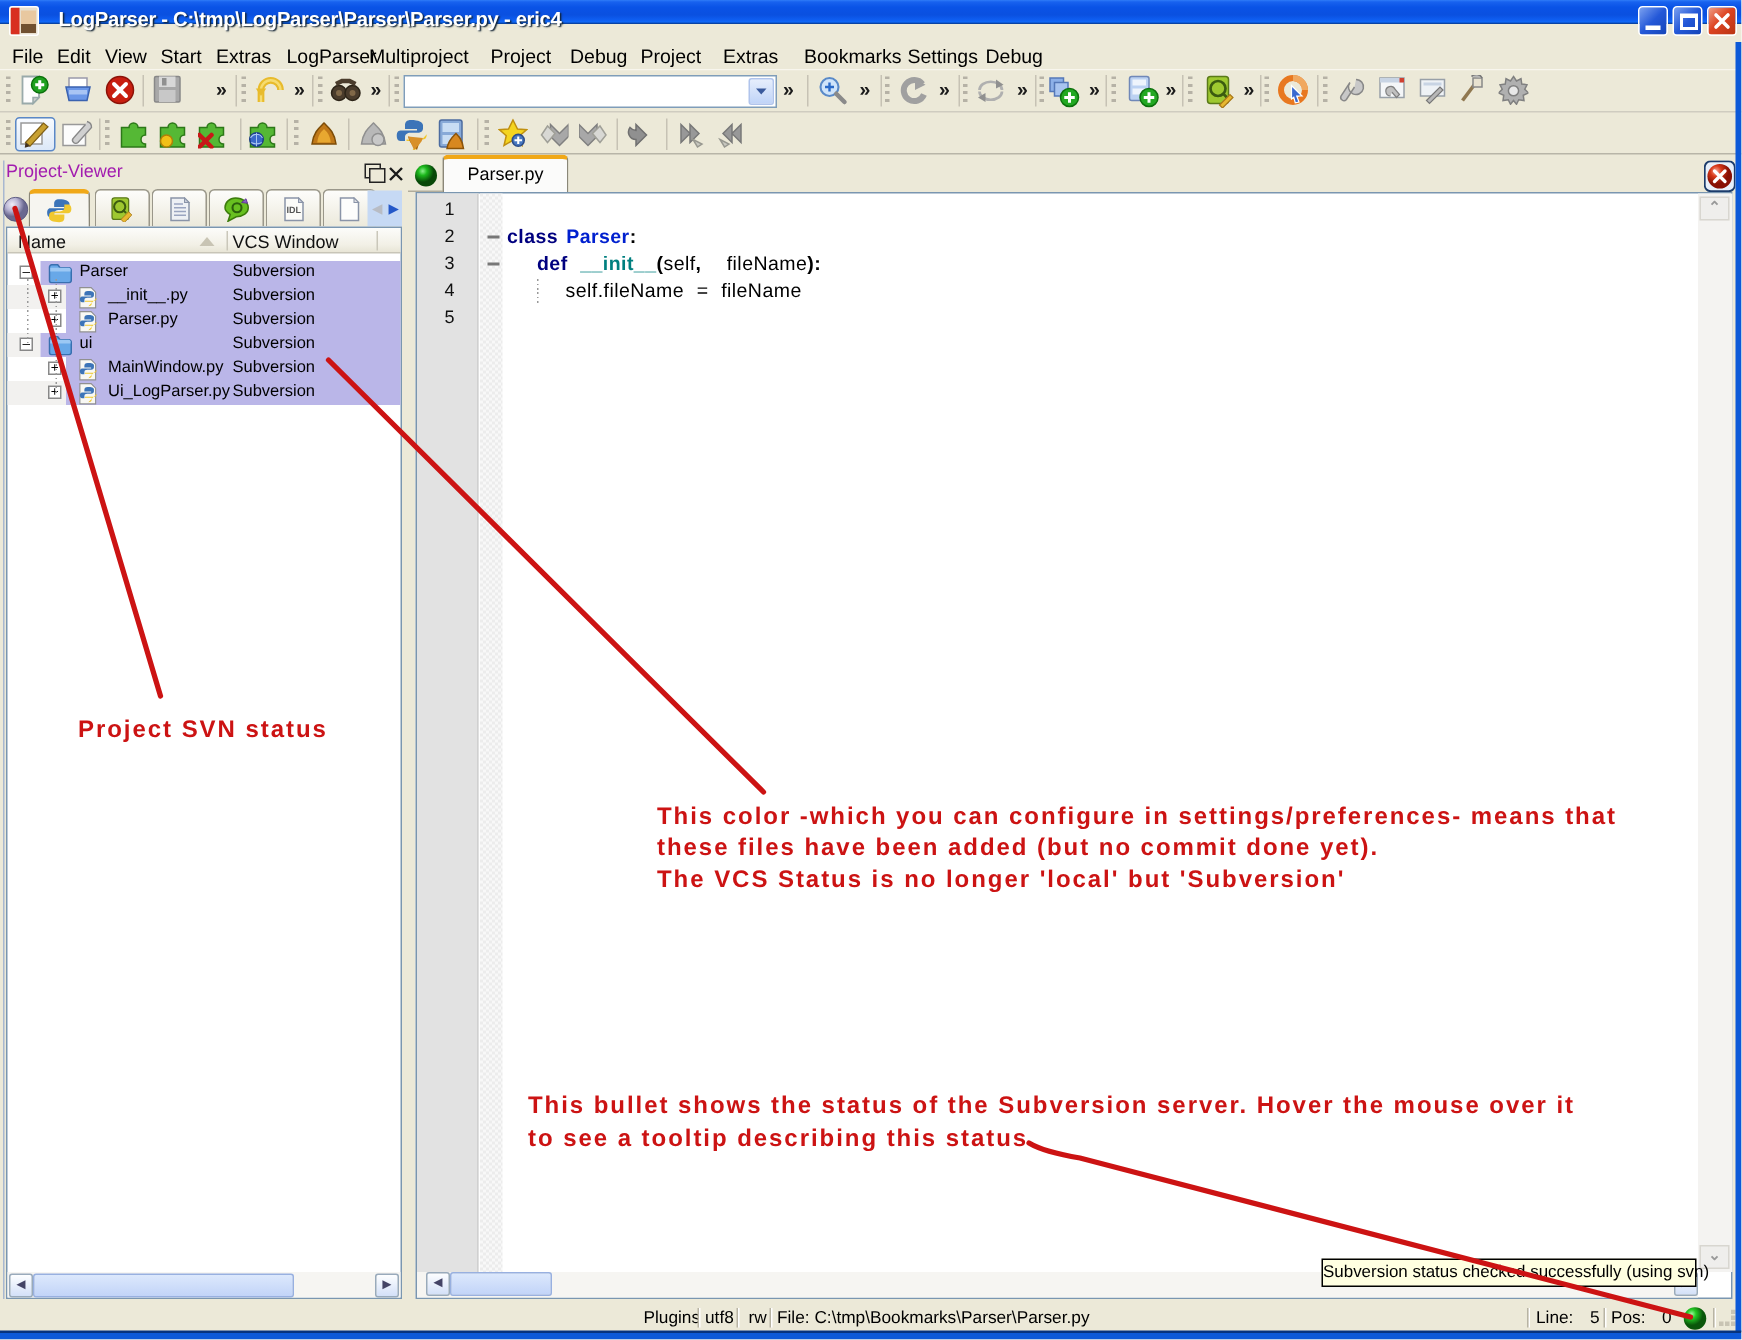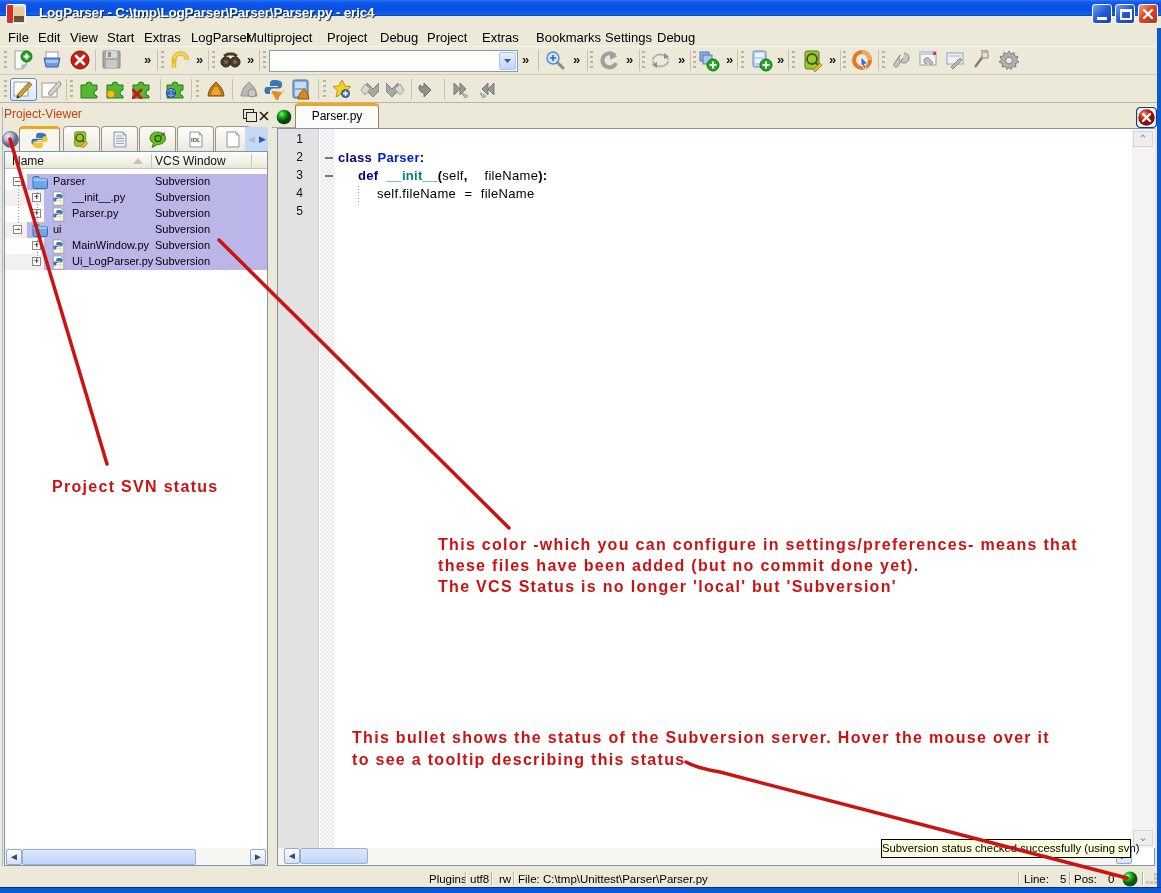--- a/index.html
+++ b/index.html
@@ -19,21 +19,21 @@
 #menubar{position:absolute;left:0;top:28px;width:1161px;height:19px;background:#ece9d8;font-size:13px;color:#000;border-bottom:1px solid #f8f6ee}
 #menubar span{position:absolute;top:2px}
 
 #tb1{position:absolute;left:0;top:47px;width:1161px;height:28px;background:#ece9d8;border-bottom:1px solid #cfccc0}
 #tb2{position:absolute;left:0;top:76px;width:1161px;height:27px;background:#ece9d8;border-bottom:1px solid #b8b5a8}
 .grip{position:absolute;top:4px;width:3px;height:19px;background:repeating-linear-gradient(180deg,#b6b2a6 0 2px,transparent 2px 5px)}
 .tsep{position:absolute;top:3px;width:1px;height:21px;background:#c6c2b4}
 .chev{position:absolute;top:5px;font-size:13px;font-weight:bold;color:#1a1a1a}
 .ticn{position:absolute}
 
-#pv-title{position:absolute;left:4px;top:107px;width:264px;height:18px;font-size:12px;color:#c2410c}
+#pv-title{position:absolute;left:4px;top:107px;width:264px;height:18px;font-size:12px;color:#a21caf}
 #pv-tabs{position:absolute;left:2px;top:124px;width:266px;height:27px}
 .pvtab{position:absolute;top:2px;width:37px;height:25px;background:linear-gradient(180deg,#fdfdfb,#ece9db);border:1px solid #9a978a;border-bottom:none;border-radius:4px 4px 0 0}
 .pvtab.sel{background:#f6f5f0;border-color:#8a8778;border-top:3px solid #f0a818;height:26px}
 #pv-frame{position:absolute;left:4px;top:151px;width:264px;height:715px;border:1px solid #7a96b0;background:#fff}
 #pv-header{position:absolute;left:0;top:0;width:262px;height:17px;background:linear-gradient(180deg,#fcfcfa 0%,#f2f0e6 70%,#e8e5d6 100%);border-bottom:1px solid #c8c5b8;font-size:12px;color:#111}
 .pv-hsep{position:absolute;top:2px;width:1px;height:13px;background:#cac7ba}
 .trow{position:absolute;left:0;width:262px;height:16px;font-size:11px;color:#000}
 .vcsbg{position:absolute;top:0;height:16px;background:#bab6e8}
 .toggle{position:absolute;width:9px;height:9px;border:1px solid #888;background:#fff;font-size:9px;line-height:7px;text-align:center;top:3px}
 .subv{position:absolute;left:150px;top:1px}
@@ -533,21 +533,21 @@
   </div>
 </div>
 
 <div id="statusbar">
   <span class="abs" style="left:429px;top:7px">Plugins</span>
   <div class="st-sep" style="left:465px"></div>
   <span class="abs" style="left:470px;top:7px">utf8</span>
   <div class="st-sep" style="left:491px"></div>
   <span class="abs" style="left:499px;top:7px">rw</span>
   <div class="st-sep" style="left:513px"></div>
-  <span class="abs" style="left:518px;top:7px">File: C:\tmp\Unittest\Parser\Parser.py</span>
+  <span class="abs" style="left:518px;top:7px">File: C:\tmp\Bookmarks\Parser\Parser.py</span>
   <div class="st-sep" style="left:1018px"></div>
   <span class="abs" style="left:1024px;top:7px">Line:</span>
   <span class="abs" style="left:1060px;top:7px">5</span>
   <div class="st-sep" style="left:1069px"></div>
   <span class="abs" style="left:1074px;top:7px">Pos:</span>
   <span class="abs" style="left:1108px;top:7px">0</span>
   <svg class="abs" style="left:1122px;top:5px" width="16" height="16" viewBox="0 0 16 16">
     <defs>
         <radialGradient id="gb2" cx="0.35" cy="0.3">
           <stop offset="0" stop-color="#a0f8a0"></stop>

